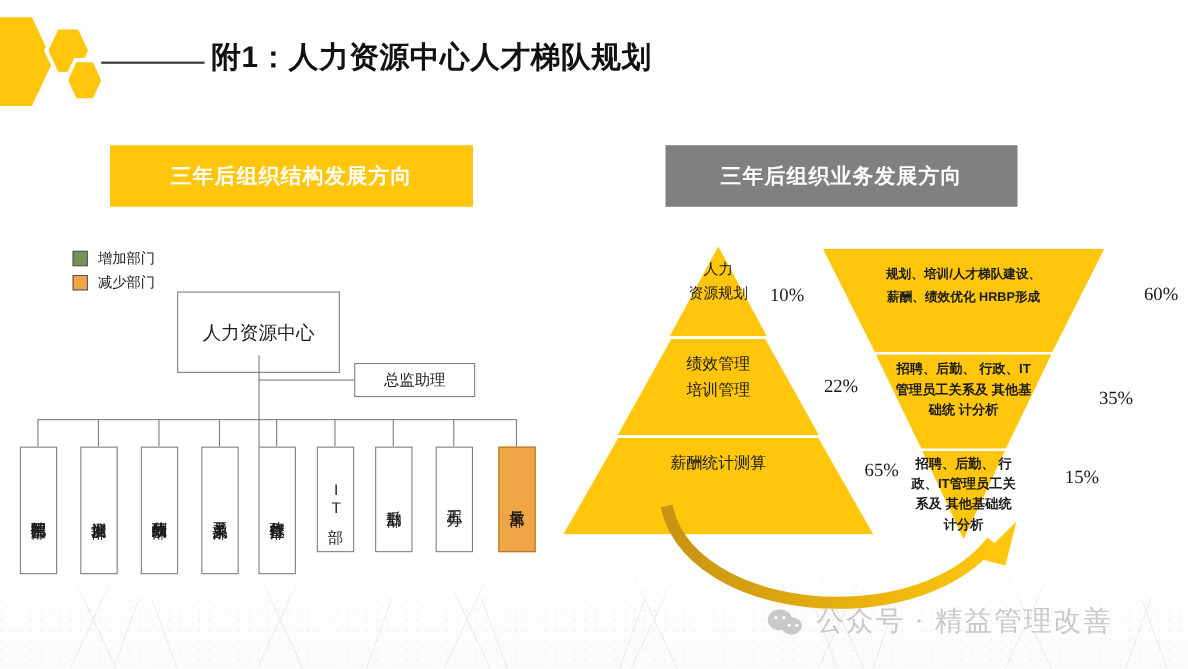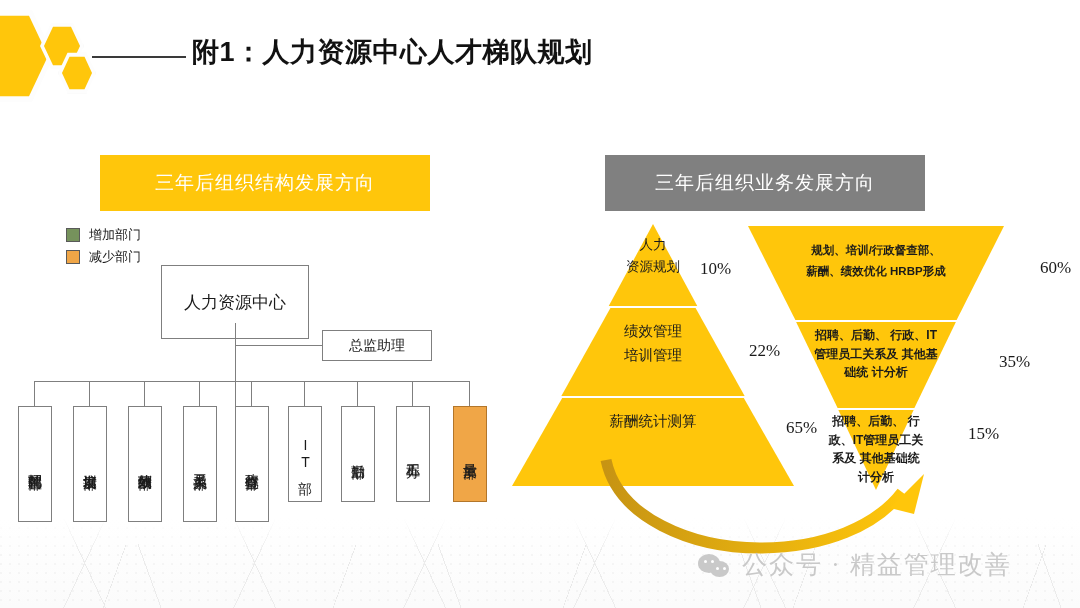--- a/index.html
+++ b/index.html
@@ -63,23 +63,22 @@
   .slide-title {
     position: absolute; left: 192px; top: 34px;
     font-size: 27px; font-weight: bold; color: #111;
     letter-spacing: .5px; white-space: nowrap;
   }
 
   
   .banner {
     position: absolute;
     display: flex; align-items: center; justify-content: center;
-    color: #ffffff; font-size: 19px; font-weight: normal;
+    color: #ffffff; font-size: 19px; font-weight: bold;
     letter-spacing: 1px;
-    margin-top: 23px;
   }
   .banner-left  { left: 100px; top: 132px; width: 330px; height: 56px; background: #FFC60B; }
   .banner-right { left: 605px; top: 132px; width: 320px; height: 56px; background: #808080; }
 
   
   .legend { position: absolute; left: 32px; top: 224px; }
   .legend-row { display: flex; align-items: center; height: 22px; padding-left: 34px; }
   .legend-swatch { width: 14px; height: 14px; border: 1px solid #595959; margin-right: 9px; }
   .sw-add { background: #76925c; }
   .sw-del { background: #f0a647; }
@@ -259,21 +258,21 @@
   <div class="pct" style="left:700px; top:259px;">10%</div>
   <div class="pct" style="left:749px; top:341px;">22%</div>
   <div class="pct" style="left:786px; top:418px;">65%</div>
 
   <div class="funnel">
     <div class="fn-layer fn-top"></div>
     <div class="fn-layer fn-mid"></div>
     <div class="fn-layer fn-bot"></div>
 
     <div class="fn-text f1">
-      <div>规划、培训/行政督查部、</div>
+      <div>规划、培训/人才梯队建设、</div>
       <div>薪酬、绩效优化 HRBP形成</div>
     </div>
     <div class="fn-text f2">
       <div>招聘、后勤、 行政、IT</div>
       <div>管理员工关系及 其他基</div>
       <div>础统 计分析</div>
     </div>
     <div class="fn-text f3">
       <div>招聘、后勤、 行</div>
       <div>政、IT管理员工关</div>

